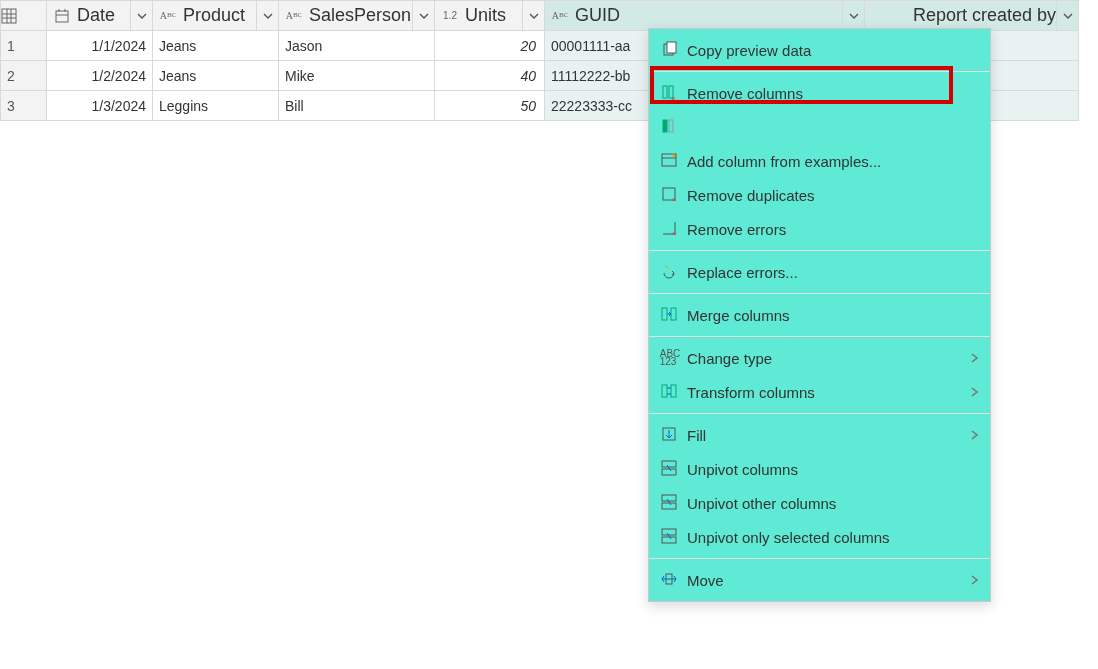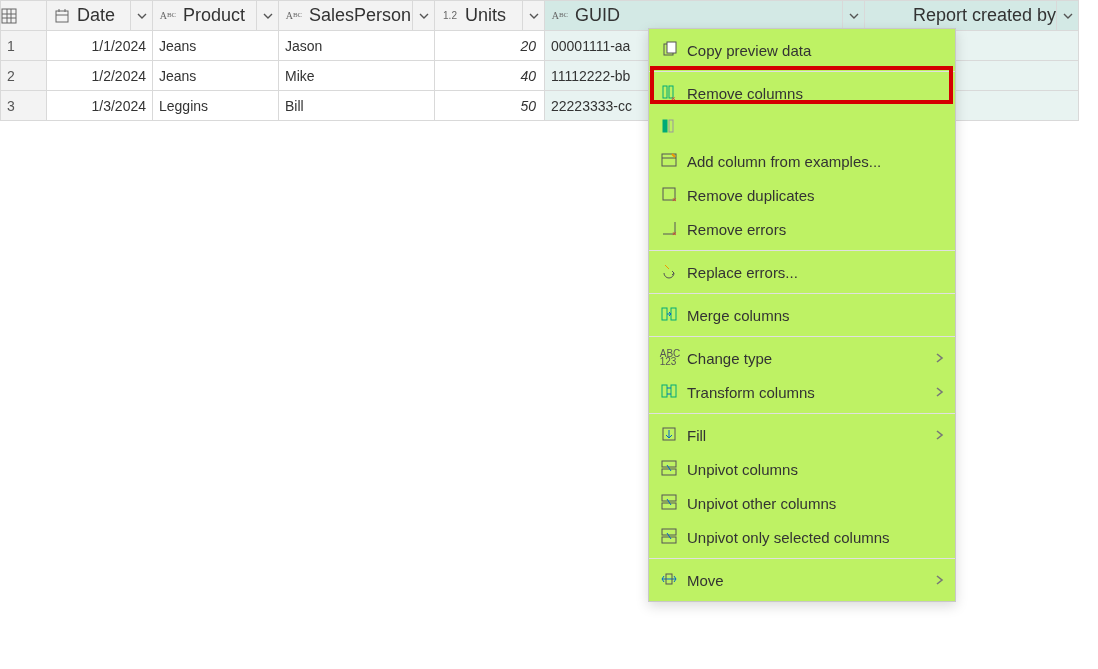--- a/index.html
+++ b/index.html
@@ -68,22 +68,22 @@
     padding:0;
   }
   .corner svg { width:16px; height:16px; vertical-align:middle;}
   td.date { text-align: right; padding-right:6px;}
   td.num  { font-style: italic; text-align: right; padding-right:8px;}
   td.txt  { }
   
   .ctx {
     position: absolute;
     left: 648px; top: 28px;
-    width: 308px;
-    background: #bef264;
+    width: 343px;
+    background: #5eead4;
     border: 1px solid #c8c8c8;
     box-shadow: 0 4px 12px rgba(0,0,0,.15);
     padding: 4px 0;
     font-size: 15px;
   }
   .ctx .item {
     display: flex;
     align-items: center;
     height: 34px;
     padding: 0 10px 0 8px;

